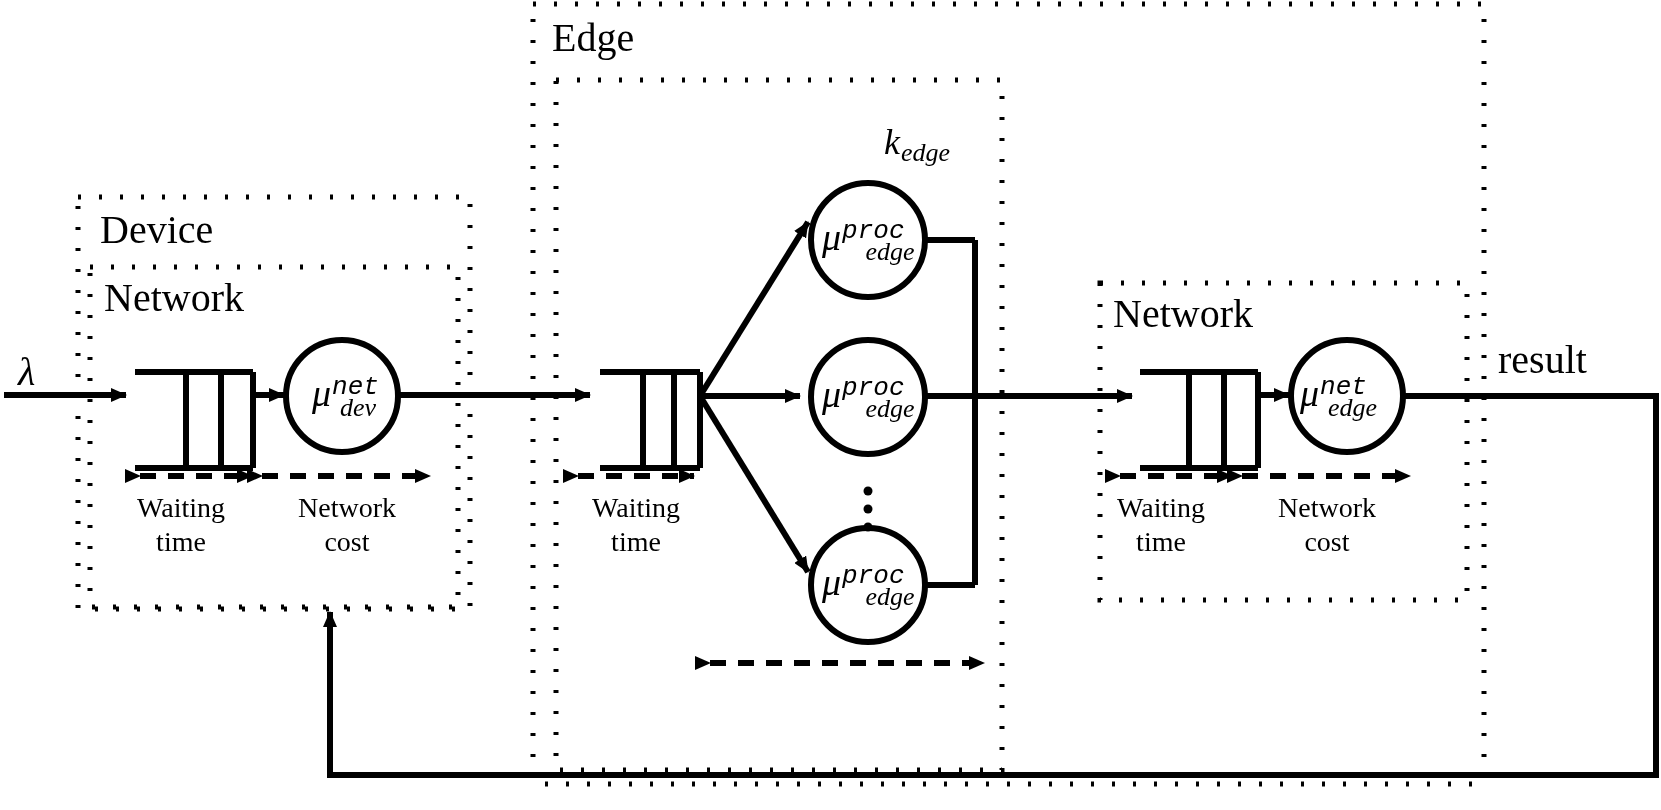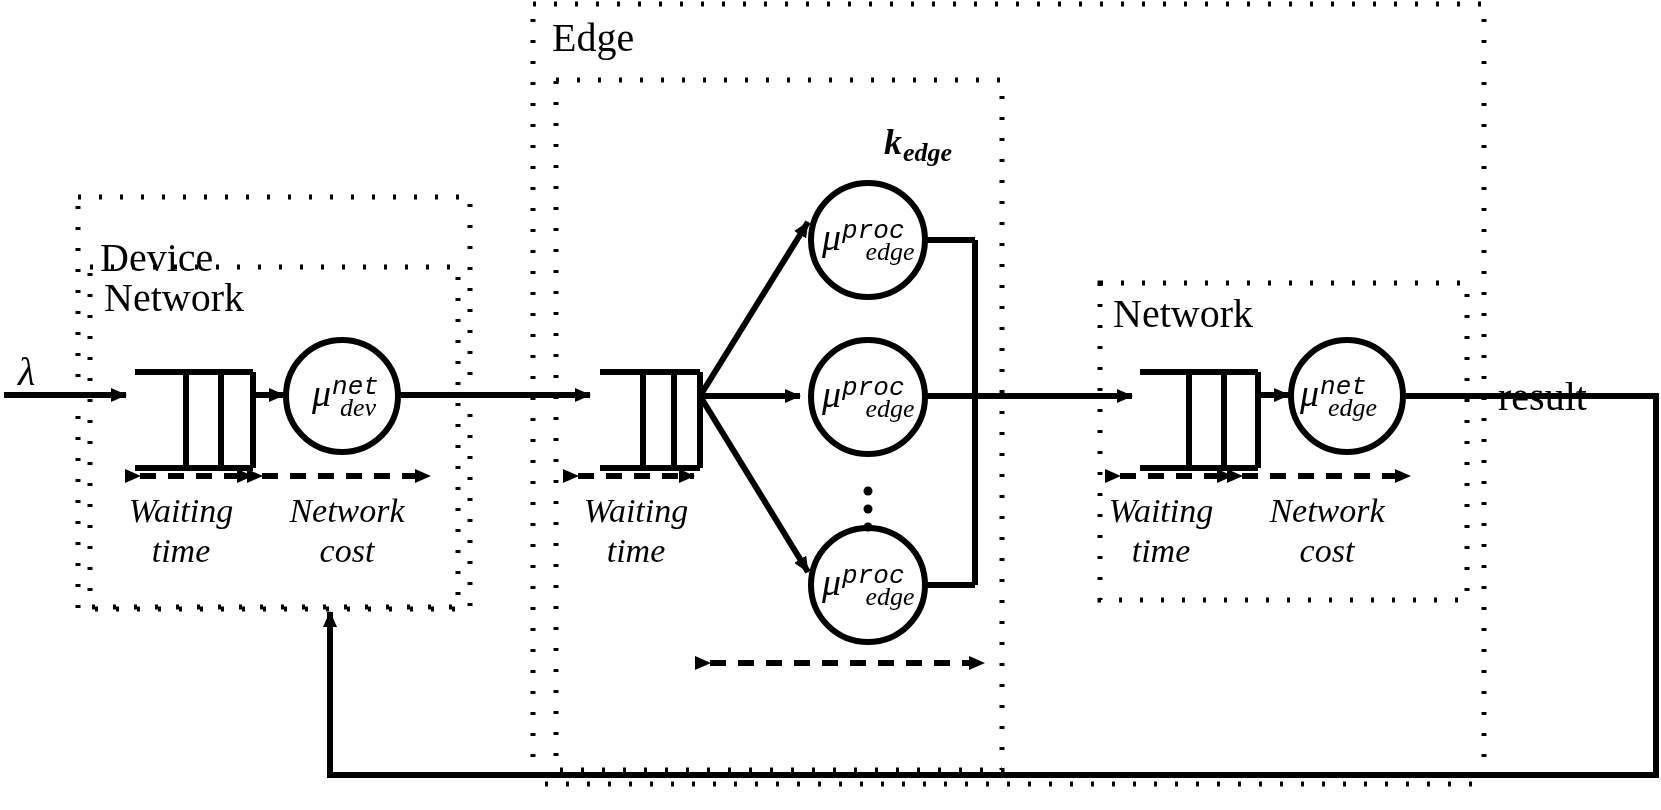--- a/index.html
+++ b/index.html
@@ -1,28 +1,28 @@
 <!DOCTYPE html>
 <html><head>
 <meta charset="utf-8">
 <style>
   html,body{margin:0;padding:0;background:#ffffff;}
   #stage{position:relative;width:1661px;height:810px;background:#ffffff;
          font-family:"Liberation Serif","DejaVu Serif",serif;overflow:hidden;}
   svg{position:absolute;left:0;top:0;width:1661px;height:810px;}
   .lbl{position:absolute;color:#000;white-space:nowrap;line-height:1;}
   .boxlabel{font-size:40px;}
-  .metric{font-size:34px;text-align:center;font-style:italic;}
+  .metric{font-size:28px;text-align:center;}
   .lam{font-size:40px;font-style:italic;}
   .resultlbl{font-size:40px;}
   .mu{position:absolute;white-space:nowrap;font-style:italic;line-height:1;}
   .mu .base{font-size:38px;}
   .mu .sup{font-size:26px;position:relative;top:-12px;left:1px;font-family:Liberation Mono, monospace;}
   .mu .sub{font-size:26px;position:relative;top:10px;left:-38px;}
-  .kedge{position:absolute;font-style:italic;white-space:nowrap;line-height:1;font-weight:bold;}
+  .kedge{position:absolute;font-style:italic;white-space:nowrap;line-height:1;}
   .kedge .kb{font-size:36px;}
   .kedge .ks{font-size:26px;position:relative;top:7px;left:1px;}
 </style>
 </head>
 <body>
 
 <div id="stage">
 
   <svg viewBox="0 0 1661 810">
     <defs>
@@ -110,21 +110,21 @@
     <circle cx="1347" cy="396" r="56" fill="none" stroke="#000" stroke-width="6"></circle>
 
     <line x1="1120" y1="476" x2="1232" y2="476" stroke="#000" stroke-width="6" stroke-dasharray="16 12" marker-start="url(#ahdl)" marker-end="url(#ahd)"></line>
     <line x1="1242" y1="476" x2="1410" y2="476" stroke="#000" stroke-width="6" stroke-dasharray="16 12" marker-start="url(#ahdl)" marker-end="url(#ahd)"></line>
 
     <polyline points="1403,396 1656,396 1656,775 330,775 330,612" fill="none" stroke="#000" stroke-width="6" marker-end="url(#ahd)"></polyline>
   </svg>
 
   <div class="lbl lam" style="left:18px;top:352px;">λ</div>
 
-  <div class="lbl boxlabel" style="left:100px;top:210px;margin-top:28px;">Device</div>
+  <div class="lbl boxlabel" style="left:100px;top:210px;">Device</div>
   <div class="lbl boxlabel" style="left:104px;top:278px;">Network</div>
 
   <div class="mu" style="left:312px;top:374px;">
     <span class="base">μ</span><span class="sup">net</span><span class="sub">dev</span>
   </div>
 
   <div class="lbl metric" style="left:98px;top:494px;width:166px;">
     <div>Waiting</div>
     <div style="margin-top:6px;">time</div>
   </div>
@@ -162,15 +162,15 @@
 
   <div class="lbl metric" style="left:1078px;top:494px;width:166px;">
     <div>Waiting</div>
     <div style="margin-top:6px;">time</div>
   </div>
   <div class="lbl metric" style="left:1242px;top:494px;width:170px;">
     <div>Network</div>
     <div style="margin-top:6px;">cost</div>
   </div>
 
-  <div class="lbl resultlbl" style="left:1498px;top:340px;margin-top:37px;">result</div>
+  <div class="lbl resultlbl" style="left:1498px;top:340px;">result</div>
 
 </div>
 
 </body></html>

